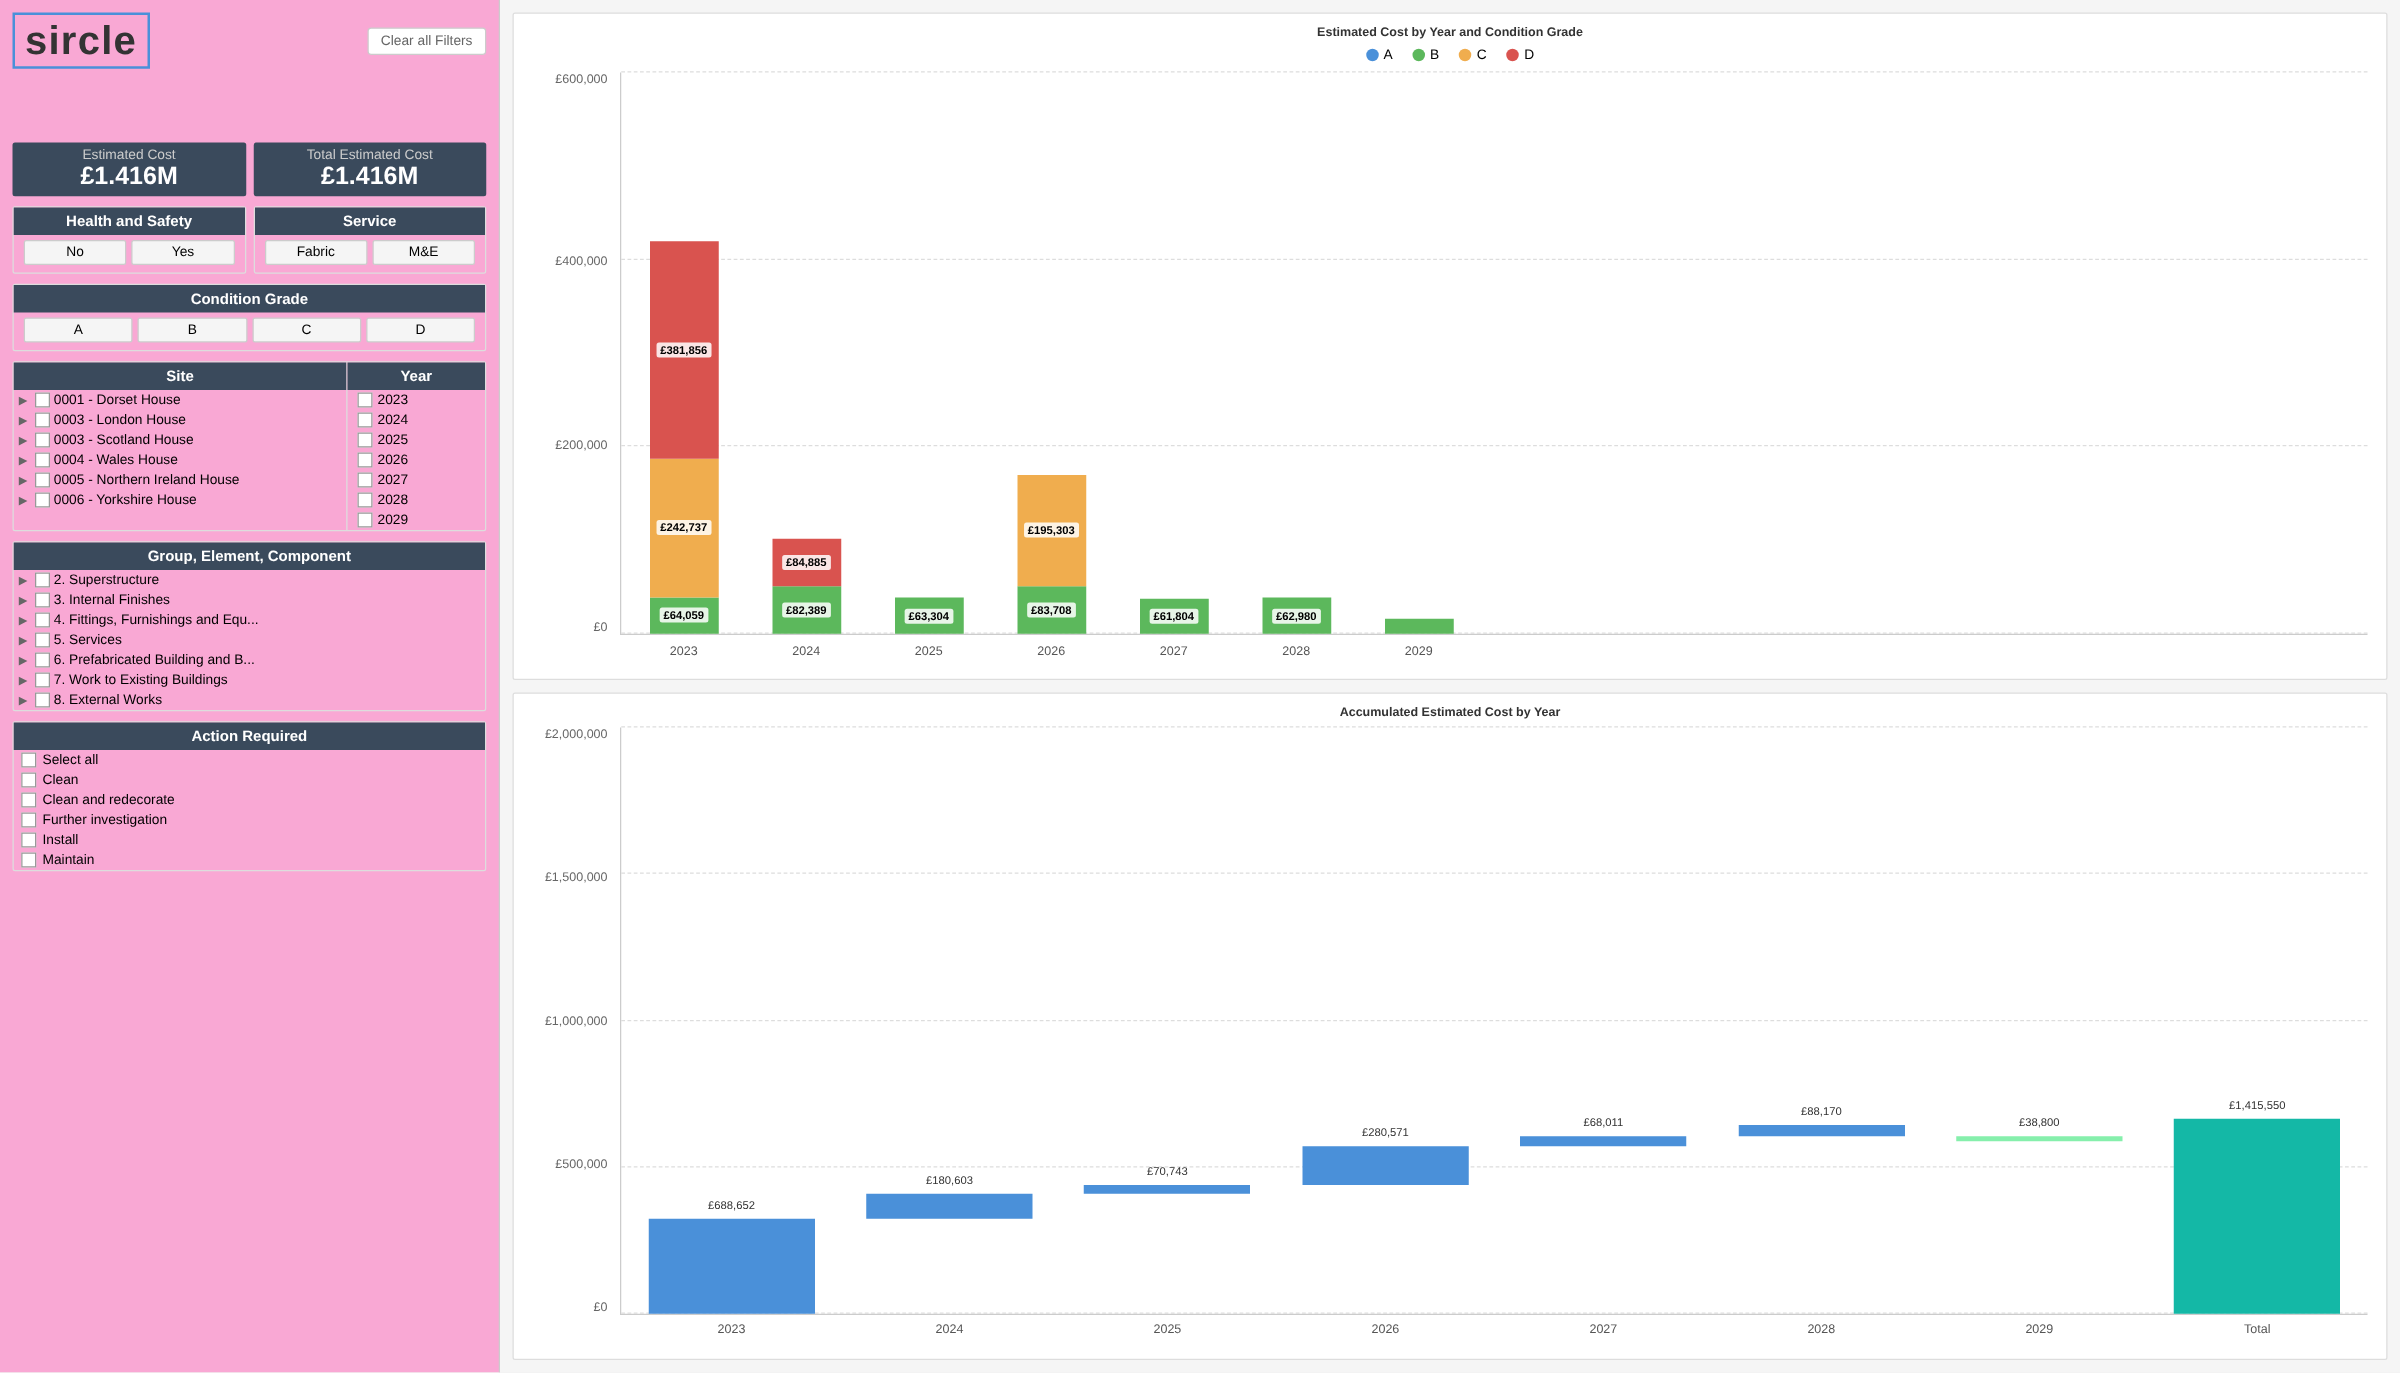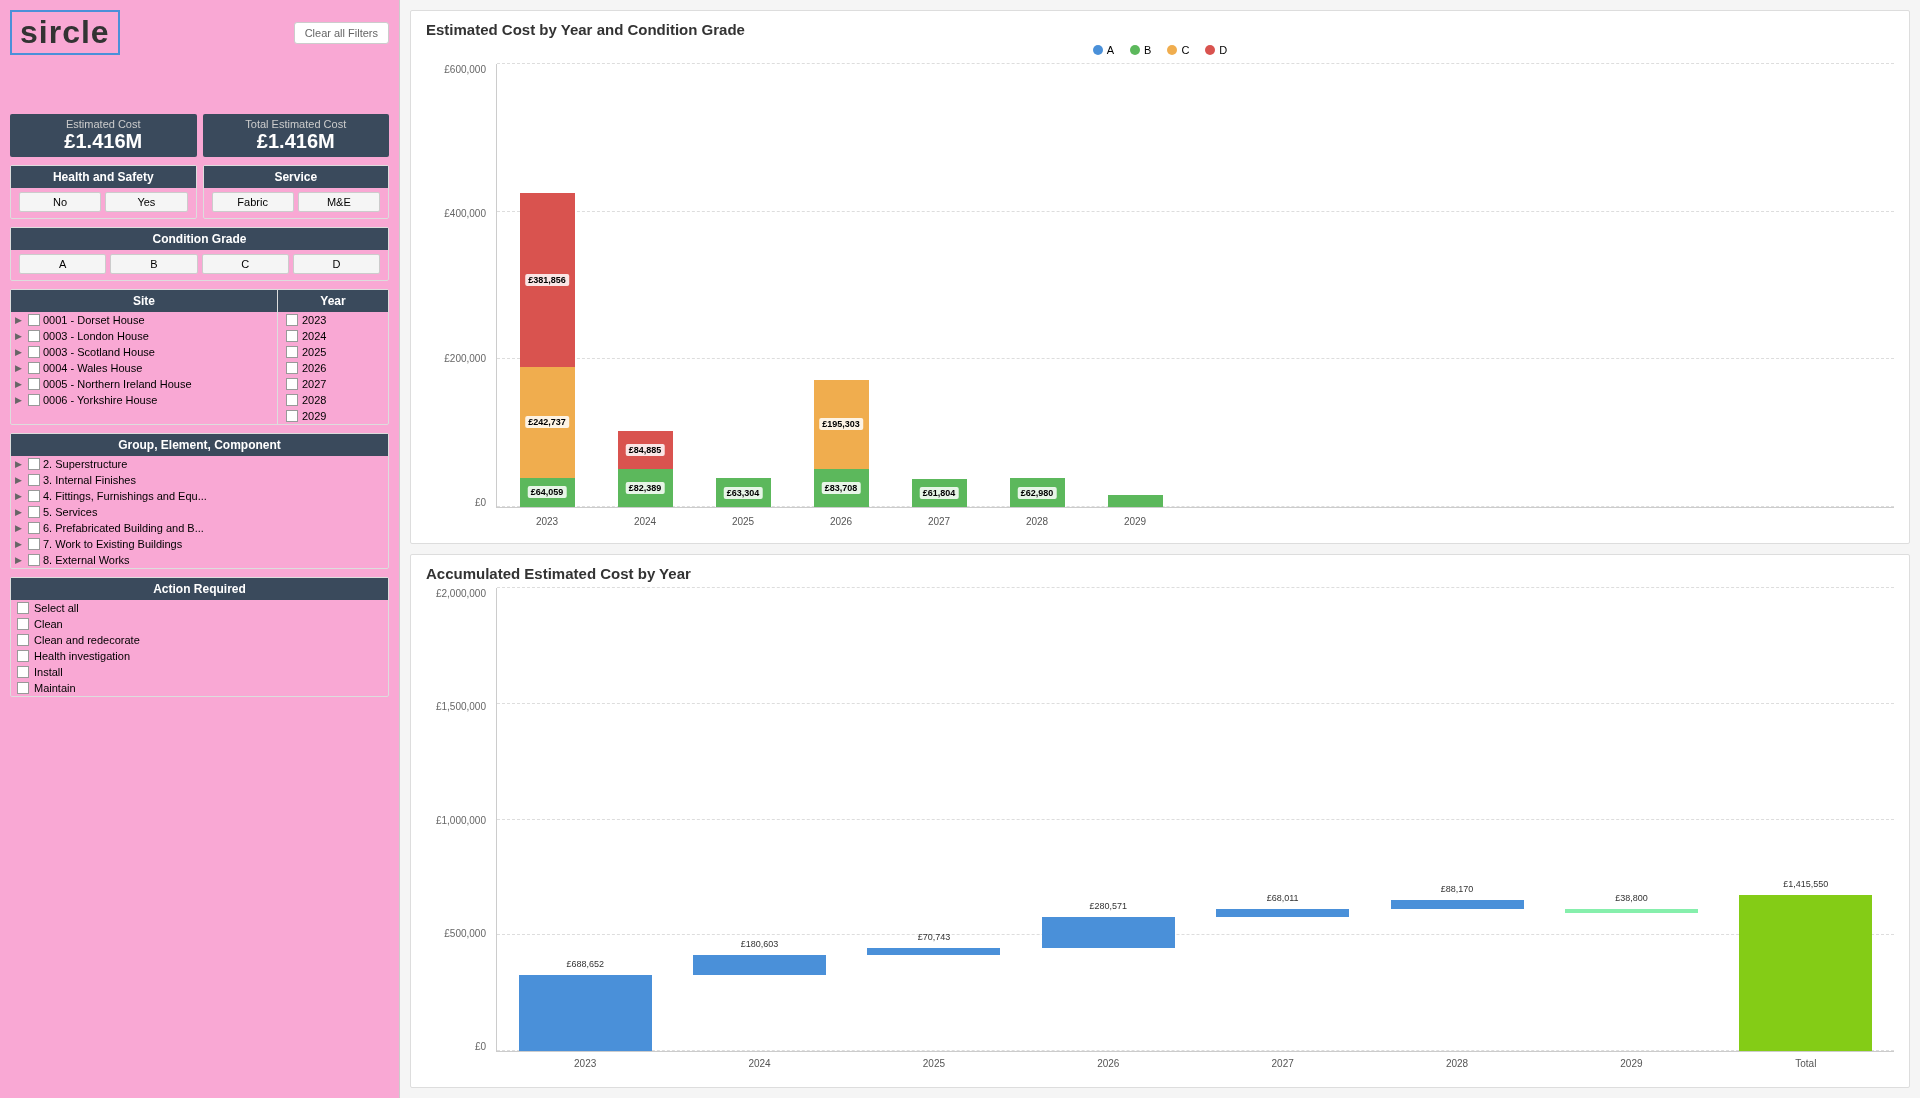--- a/index.html
+++ b/index.html
@@ -204,21 +204,22 @@
       background: white;
       border: 1px solid #ddd;
       border-radius: 2px;
       padding: 10px 15px;
       flex: 1;
       display: flex;
       flex-direction: column;
     }
 
     .chart-title {
-      font-size: 15px;
+      text-align: center;
+      font-size: 10px;
       font-weight: bold;
       color: #333;
       margin-bottom: 6px;
     }
 
     .chart-legend {
       display: flex;
       justify-content: center;
       gap: 16px;
       margin-bottom: 8px;
@@ -538,21 +539,21 @@
         <div class="action-item">
           <span class="action-checkbox"></span>
           <span>Clean</span>
         </div>
         <div class="action-item">
           <span class="action-checkbox"></span>
           <span>Clean and redecorate</span>
         </div>
         <div class="action-item">
           <span class="action-checkbox"></span>
-          <span>Health investigation</span>
+          <span>Further investigation</span>
         </div>
         <div class="action-item">
           <span class="action-checkbox"></span>
           <span>Install</span>
         </div>
         <div class="action-item">
           <span class="action-checkbox"></span>
           <span>Maintain</span>
         </div>
       </div>
@@ -720,21 +721,21 @@
             </div>
             <span class="wf-x-label" style="position: absolute; bottom: -18px; font-size: 10px; color: rgb(85, 85, 85); white-space: nowrap;">2028</span>
           </div>
           <div class="wf-bar-group" style="position: relative; flex: 1 1 0%; display: flex; flex-direction: column; align-items: center; justify-content: flex-end;">
             <div class="wf-bar" style="position: absolute; bottom: 138px; height: 4.268px; width: 85%; background-color: #86efac;">
               <span class="wf-value-label">£38,800</span>
             </div>
             <span class="wf-x-label" style="position: absolute; bottom: -18px; font-size: 10px; color: rgb(85, 85, 85); white-space: nowrap;">2029</span>
           </div>
           <div class="wf-bar-group" style="position: relative; flex: 1 1 0%; display: flex; flex-direction: column; align-items: center; justify-content: flex-end;">
-            <div class="wf-bar" style="position: absolute; bottom: 0px; height: 155.71px; width: 85%; background-color: #84cc16;">
+            <div class="wf-bar" style="position: absolute; bottom: 0px; height: 155.71px; width: 85%; background-color: #14b8a6;">
               <span class="wf-value-label">£1,415,550</span>
             </div>
             <span class="wf-x-label" style="position: absolute; bottom: -18px; font-size: 10px; color: rgb(85, 85, 85); white-space: nowrap;">Total</span>
           </div>
         </div>
     </div>
   </div>
 
 </div>
 

